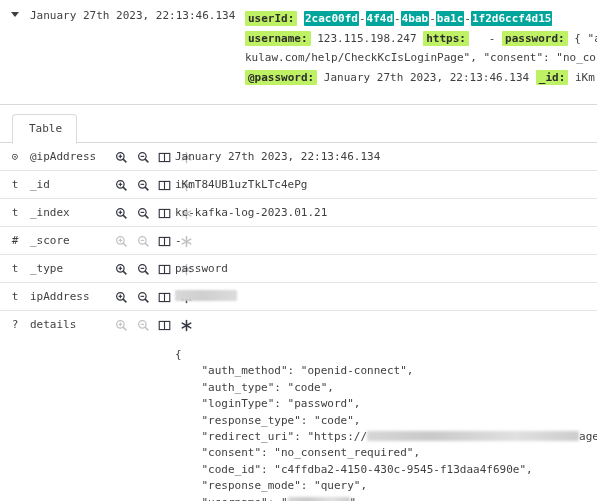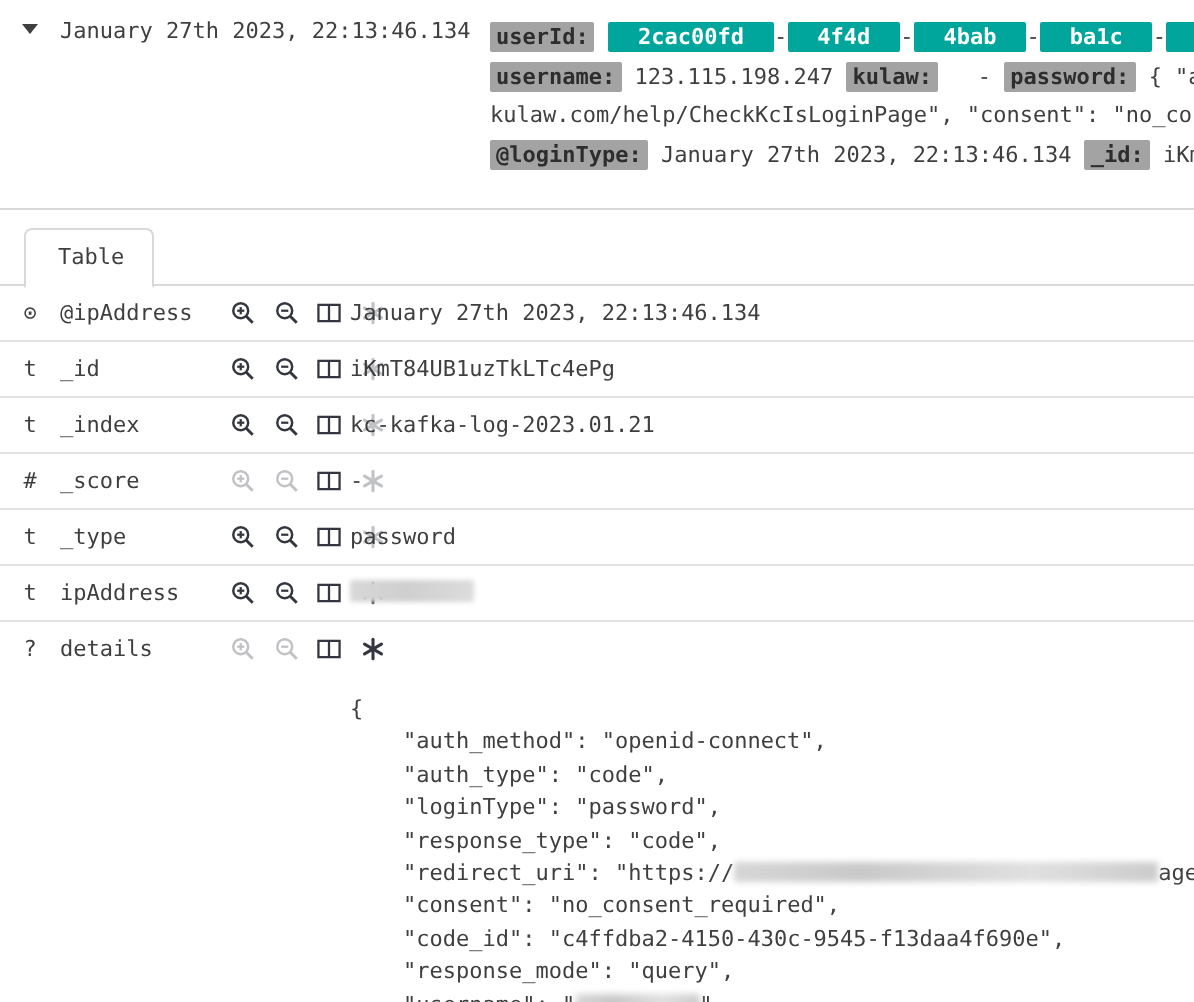--- a/index.html
+++ b/index.html
@@ -46,32 +46,32 @@
   .source-cell {
     flex: 1 1 auto;
     line-height: 19.5px;
     padding-top: 1px;
     overflow: hidden;
     white-space: nowrap;
     padding-right: 0;
   }
   .src-line { white-space: nowrap; }
   .fname {
-    background: #a3a3a3;
+    background: #bef264;
     font-weight: bold;
     color: #2d2d2d;
     padding: 1px 3px;
     border-radius: 1px;
   }
   .fval { color: #3f3f3f; }
   .hl {
     background: #00a69b;
     color: #ffffff;
     font-weight: bold;
-    padding: 1px 15px;
+    padding: 1px 1px;
     border-radius: 1px;
   }
 
   .hr-main {
     border: 0;
     border-top: 1px solid #d9d9d9;
     margin: 0;
   }
 
   
@@ -188,25 +188,25 @@
   <div class="expand-cell">
     <div class="caret-down"></div>
   </div>
 
   <div class="time-cell">January 27th 2023, 22:13:46.134</div>
 
   <div class="source-cell">
 
     <div class="src-line"><span class="fname">userId:</span><span class="fval"> </span><span class="hl">2cac00fd</span><span class="fval">-</span><span class="hl">4f4d</span><span class="fval">-</span><span class="hl">4bab</span><span class="fval">-</span><span class="hl">ba1c</span><span class="fval">-</span><span class="hl">1f2d6ccf4d15</span></div>
 
-    <div class="src-line"><span class="fname">username:</span><span class="fval"> </span><span class="fval">123.115.198.247</span><span class="fval"> </span><span class="fname">kulaw:</span><span class="fval">&nbsp;&nbsp; </span><span class="fval">-</span><span class="fval"> </span><span class="fname">password:</span><span class="fval"> </span><span class="fval">{ "aut</span></div>
+    <div class="src-line"><span class="fname">username:</span><span class="fval"> </span><span class="fval">123.115.198.247</span><span class="fval"> </span><span class="fname">https:</span><span class="fval">&nbsp;&nbsp; </span><span class="fval">-</span><span class="fval"> </span><span class="fname">password:</span><span class="fval"> </span><span class="fval">{ "aut</span></div>
 
     <div class="src-line fval">kulaw.com/help/CheckKcIsLoginPage", "consent": "no_co</div>
 
-    <div class="src-line"><span class="fname">@loginType:</span><span class="fval"> </span><span class="fval">January 27th 2023, 22:13:46.134</span><span class="fval"> </span><span class="fname">_id:</span><span class="fval"> </span><span class="fval">iKm</span></div>
+    <div class="src-line"><span class="fname">@password:</span><span class="fval"> </span><span class="fval">January 27th 2023, 22:13:46.134</span><span class="fval"> </span><span class="fname">_id:</span><span class="fval"> </span><span class="fval">iKm</span></div>
 
   </div>
 </div>
 
 <hr class="hr-main">
 
 <div class="tabs">
   <div class="tab active">Table</div>
 </div>
 

